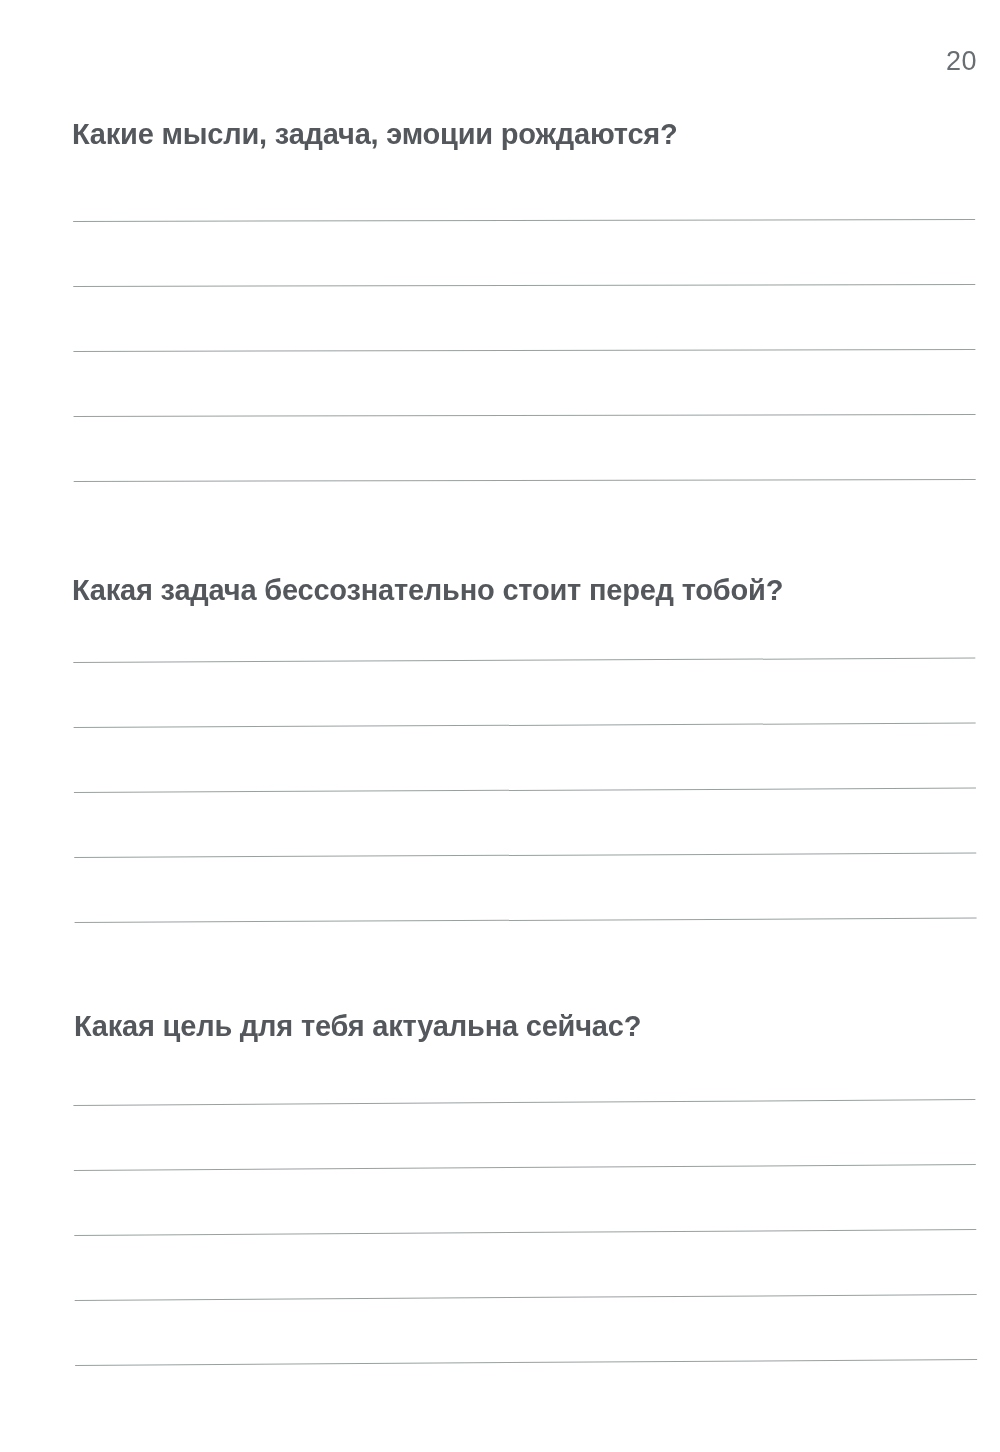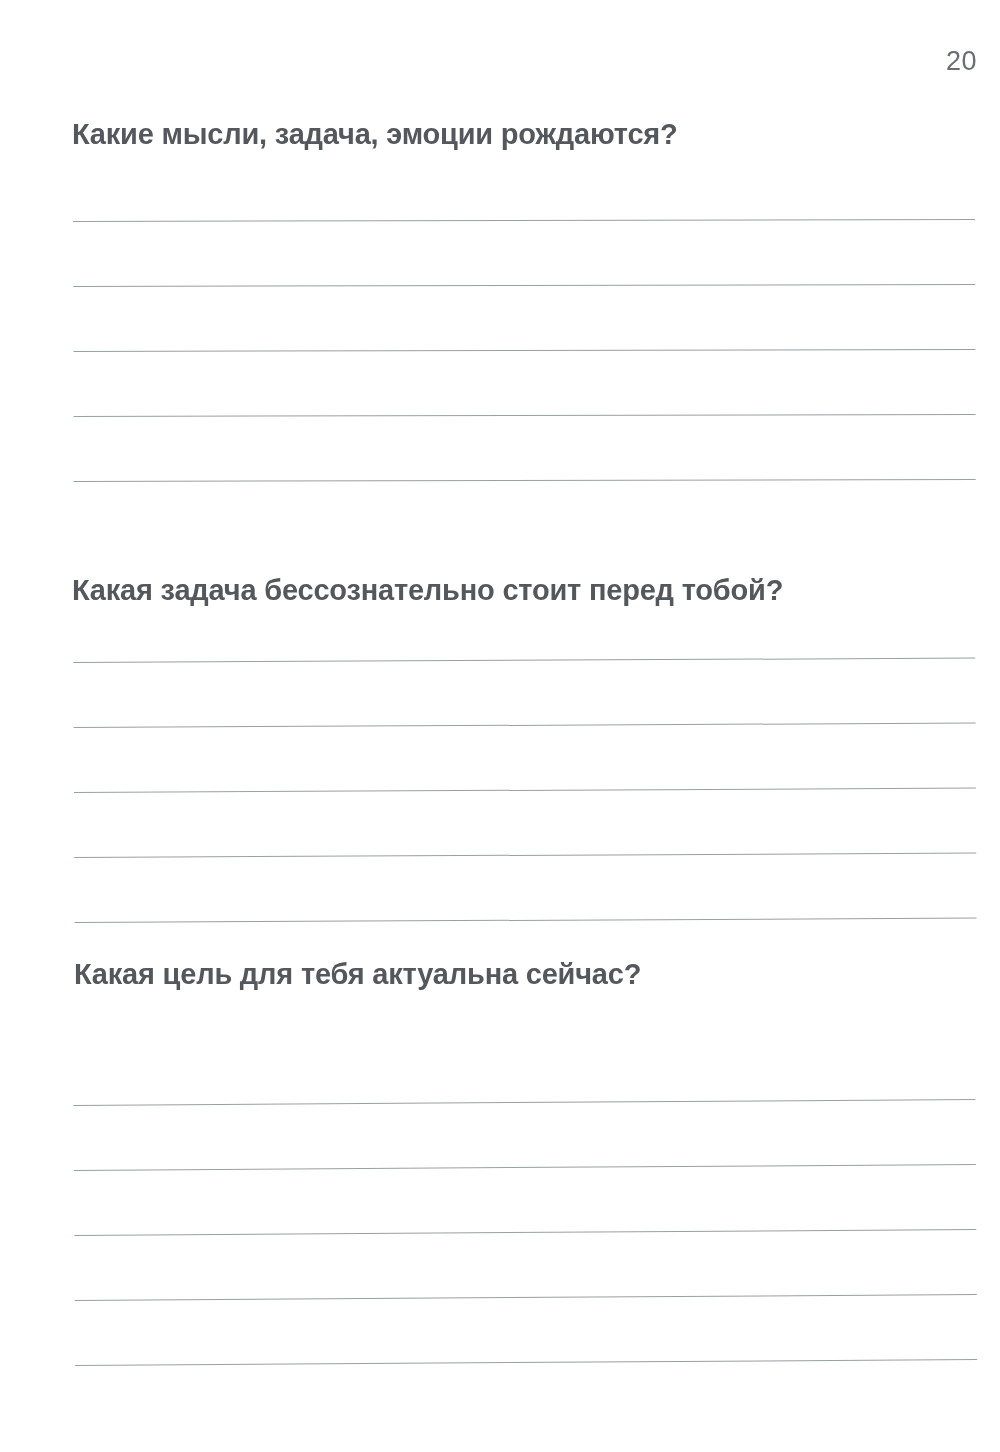--- a/index.html
+++ b/index.html
@@ -29,21 +29,21 @@
     margin: 0;
     left: 72px;
     font-size: 29px;
     font-weight: 700;
     letter-spacing: -0.2px;
     color: var(--question-text, #54585c);
     white-space: nowrap;
   }
   .qa-1 .question { top: 118px; }
   .qa-2 .question { top: 565px; margin-top: 9px; }
-  .qa-3 .question { top: 958px; left: 74px; text-align: right; }
+  .qa-3 .question { top: 1010px; left: 74px; text-align: right; }
 
   .rules {
     position: absolute;
     left: 73px;
     width: 902px;
     transform-origin: left top;
   }
   .qa-1 .rules { top: 157px; transform: rotate(-0.12deg); }
   .qa-2 .rules { top: 598px; transform: rotate(-0.28deg); }
   .qa-3 .rules { top: 1041px; transform: rotate(-0.38deg); }

